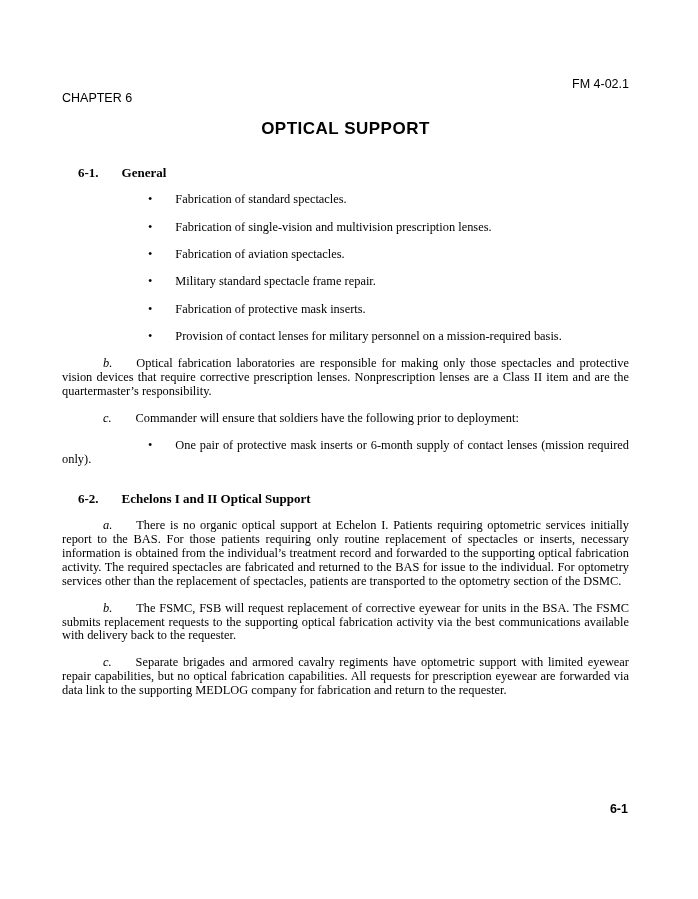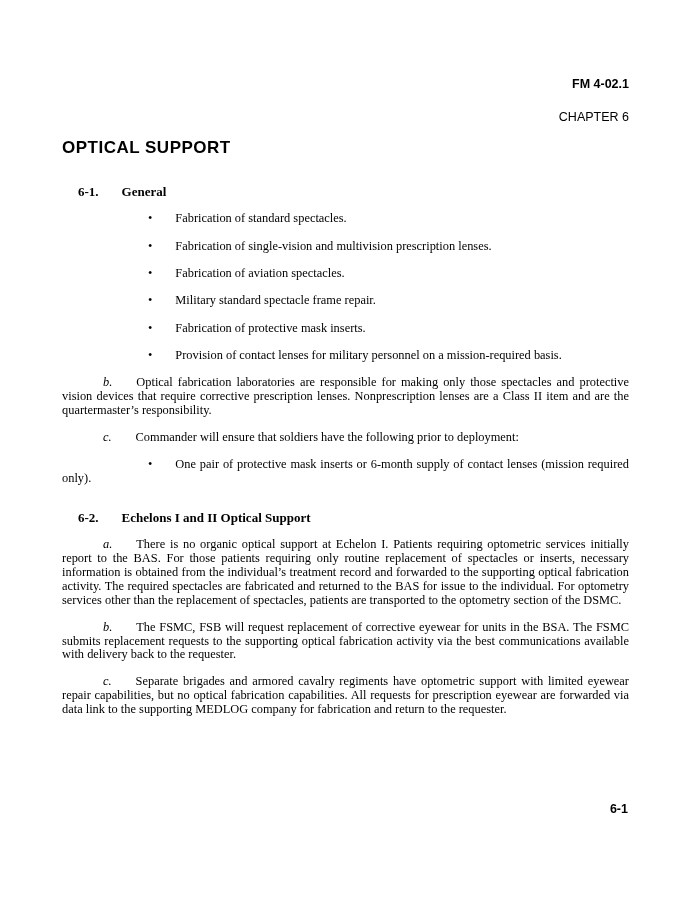--- a/index.html
+++ b/index.html
@@ -12,35 +12,35 @@
     background: #ffffff;
     color: #000000;
     font-family: "Liberation Serif", serif;
     font-size: 12.4px;
     line-height: 13.9px;
     padding: 78px 69px 0 62px;
     overflow: hidden;
   }
   .doc-ref {
     font-family: "Liberation Sans", sans-serif;
-    font-weight: bold;
+    font-weight: normal;
     font-size: 12.5px;
     text-align: right;
   }
   .chapter-label {
     font-family: "Liberation Sans", sans-serif;
     font-size: 12.5px;
-    text-align: right;
-    margin-top: 19px;
+    text-align: left;
   }
   .chapter-title {
     font-family: "Liberation Sans", sans-serif;
     font-weight: bold;
     font-size: 17px;
     letter-spacing: 0.5px;
+    text-align: center;
     margin-top: 16px;
   }
   .section-heading {
     font-weight: bold;
     font-size: 13px;
     line-height: 14px;
     text-indent: 16px;
   }
   .mt-61 { margin-top: 30px; }
   .mt-62 { margin-top: 25px; }

